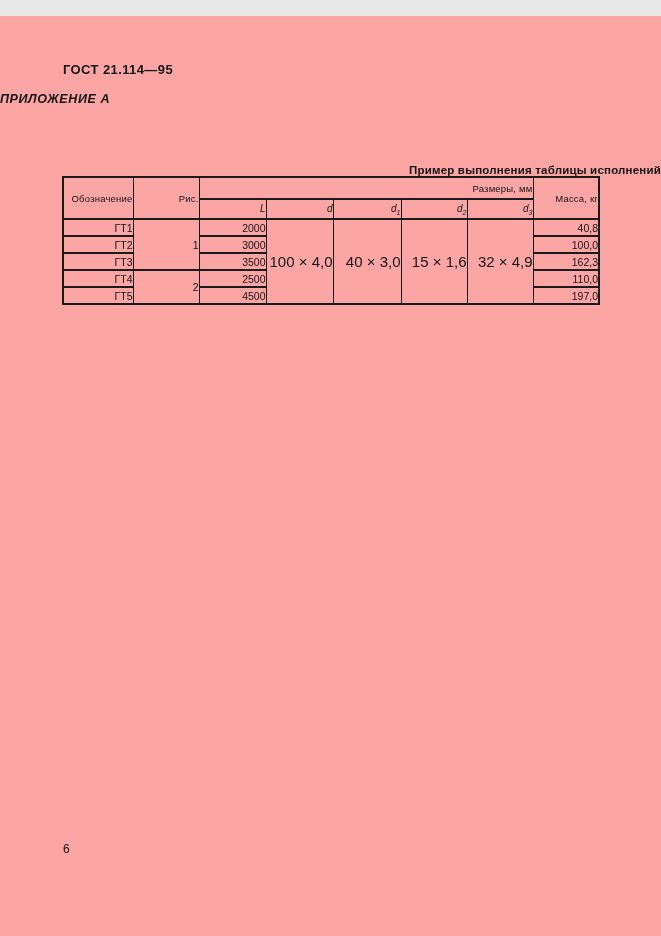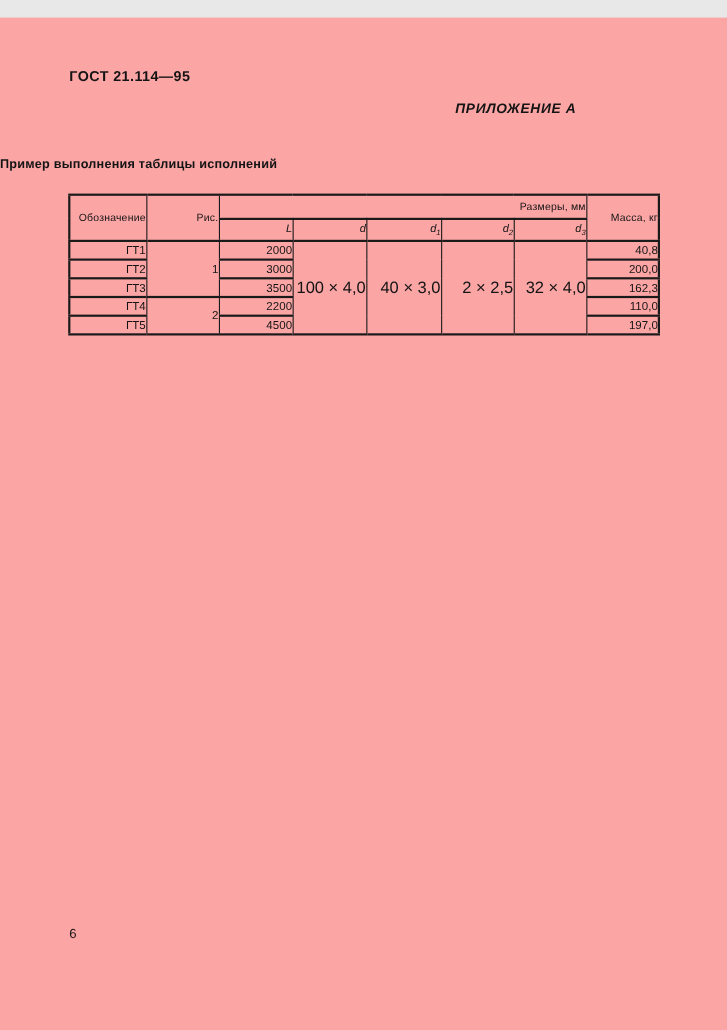--- a/index.html
+++ b/index.html
@@ -24,38 +24,38 @@
     font-size: 13px;
     font-weight: bold;
     letter-spacing: 0.4px;
     white-space: nowrap;
   }
   .appendix-block {
     position: absolute;
     left: 0;
     top: 76px;
     width: 524px;
-    text-align: right;
+    text-align: left;
     font-style: italic;
   }
   .appendix-heading {
     font-size: 12.5px;
     font-weight: bold;
     letter-spacing: 0.6px;
   }
   .appendix-note {
     font-size: 11px;
     margin-top: 2px;
   }
   .table-title {
     position: absolute;
     left: 0;
-    top: 128px;
-    width: 564px;
-    text-align: left;
+    top: 148px;
+    width: 661px;
+    text-align: right;
     font-size: 11.5px;
     font-weight: bold;
     letter-spacing: 0.2px;
   }
   table.spec {
     position: absolute;
     left: 62px;
     top: 160px;
     width: 536px;
     border-collapse: collapse;
@@ -156,38 +156,38 @@
         <td class="dim-h"><span>d</span><sub>2</sub></td>
         <td class="dim-h"><span>d</span><sub>3</sub></td>
       </tr>
 
       <tr class="data-row">
         <td class="cell-data">ГТ1</td>
         <td class="cell-data" rowspan="3">1</td>
         <td class="cell-data">2000</td>
         <td class="cell-merged" rowspan="5">100 × 4,0</td>
         <td class="cell-merged" rowspan="5">40 × 3,0</td>
-        <td class="cell-merged" rowspan="5">2 × 2,5</td>
-        <td class="cell-merged" rowspan="5">32 × 4,0</td>
+        <td class="cell-merged" rowspan="5">15 × 1,6</td>
+        <td class="cell-merged" rowspan="5">32 × 4,9</td>
         <td class="cell-mass">40,8</td>
       </tr>
       <tr class="data-row">
         <td class="cell-data">ГТ2</td>
         <td class="cell-data">3000</td>
-        <td class="cell-mass">200,0</td>
+        <td class="cell-mass">100,0</td>
       </tr>
       <tr class="data-row">
         <td class="cell-data">ГТ3</td>
         <td class="cell-data">3500</td>
         <td class="cell-mass">162,3</td>
       </tr>
       <tr class="data-row">
         <td class="cell-data">ГТ4</td>
         <td class="cell-data" rowspan="2">2</td>
-        <td class="cell-data">2200</td>
+        <td class="cell-data">2500</td>
         <td class="cell-mass">110,0</td>
       </tr>
       <tr class="data-row">
         <td class="cell-data">ГТ5</td>
         <td class="cell-data">4500</td>
         <td class="cell-mass">197,0</td>
       </tr>
     </tbody>
   </table>
 

